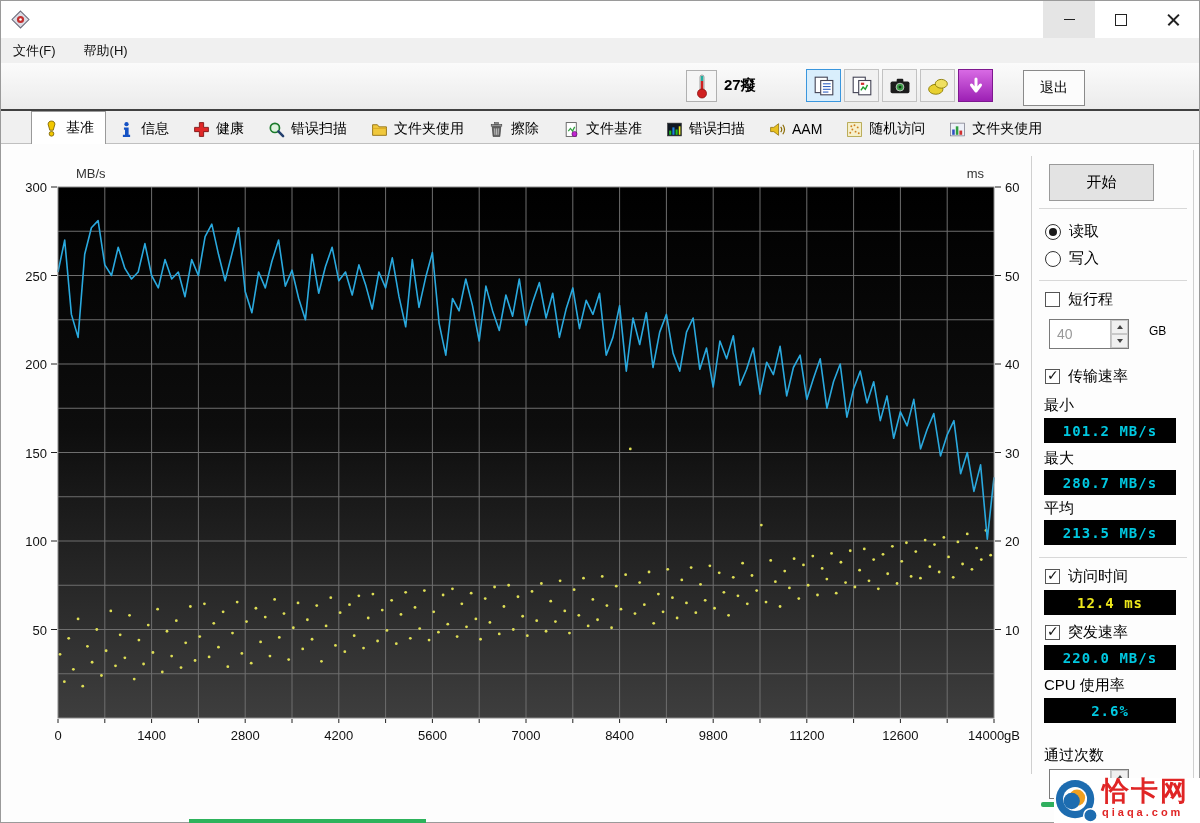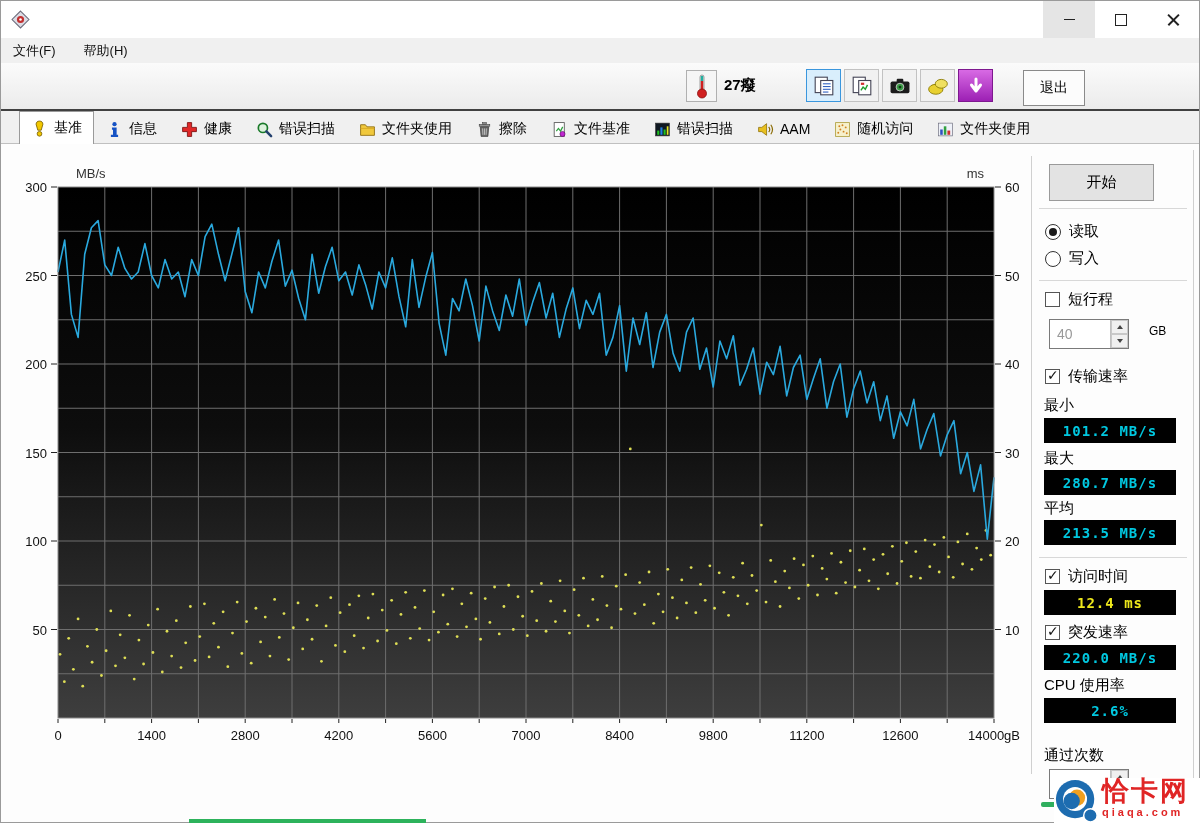--- a/index.html
+++ b/index.html
@@ -30,21 +30,21 @@
   .drive-select .chevron{margin-left:auto;}
   .temp-btn{position:absolute;left:685px;top:7px;width:31px;height:32px;border:1px solid #b0b0b0;background:#f5f5f5;display:flex;align-items:center;justify-content:center;box-sizing:border-box;}
   .temp-text{position:absolute;left:723px;top:13px;font-weight:bold;font-size:15px;color:#000;}
   .tool-btn{position:absolute;top:6px;width:35px;height:33px;background:#f1f1f1;border:1px solid #c2c2c2;box-sizing:border-box;display:flex;align-items:center;justify-content:center;}
   .tool-btn.selected{border:1px solid #3a96dd;background:#d9eefc;}
   .tool-btn.download{background:linear-gradient(#d86ae4,#9c20b4);border:1px solid #7e188f;}
   .tb1{left:805px;} .tb2{left:843px;} .tb3{left:881px;} .tb4{left:919px;} .tb5{left:957px;}
   .exit-btn{position:absolute;left:1010px;top:7px;width:62px;height:36px;background:#fcfcfc;border:1px solid #8a8a8a;font-size:14px;font-family:inherit;color:#000;margin-left:12px;}
 
   
-  .tabstrip{position:absolute;top:110px;left:0;right:0;height:33px;background:#f0f0f0;border-bottom:1px solid #c0c0c0;display:flex;align-items:flex-end;padding-left:18px;box-sizing:border-box;}
+  .tabstrip{position:absolute;top:110px;left:0;right:0;height:33px;background:#f0f0f0;border-bottom:1px solid #c0c0c0;display:flex;align-items:flex-end;padding-left:30px;box-sizing:border-box;}
   .tab{height:28px;display:flex;align-items:center;gap:6px;padding:0 11px;font-size:14px;color:#000;position:relative;border:1px solid transparent;border-bottom:none;background:transparent;}
   .tab.active{background:#fff;border-color:#9a9a9a;height:32px;margin-bottom:-1px;z-index:2;}
   .tab .ticon{width:17px;height:17px;flex:0 0 auto;}
 
   
   .content{position:absolute;top:143px;left:0;right:0;bottom:0;background:#fdfdfd;}
   #chart-svg{position:absolute;left:0;top:12px;}
   .tick{font:13px "Liberation Sans","DejaVu Sans",sans-serif;fill:#111;}
   .axis-title{font:13px "Liberation Sans","DejaVu Sans",sans-serif;fill:#333;}
 

